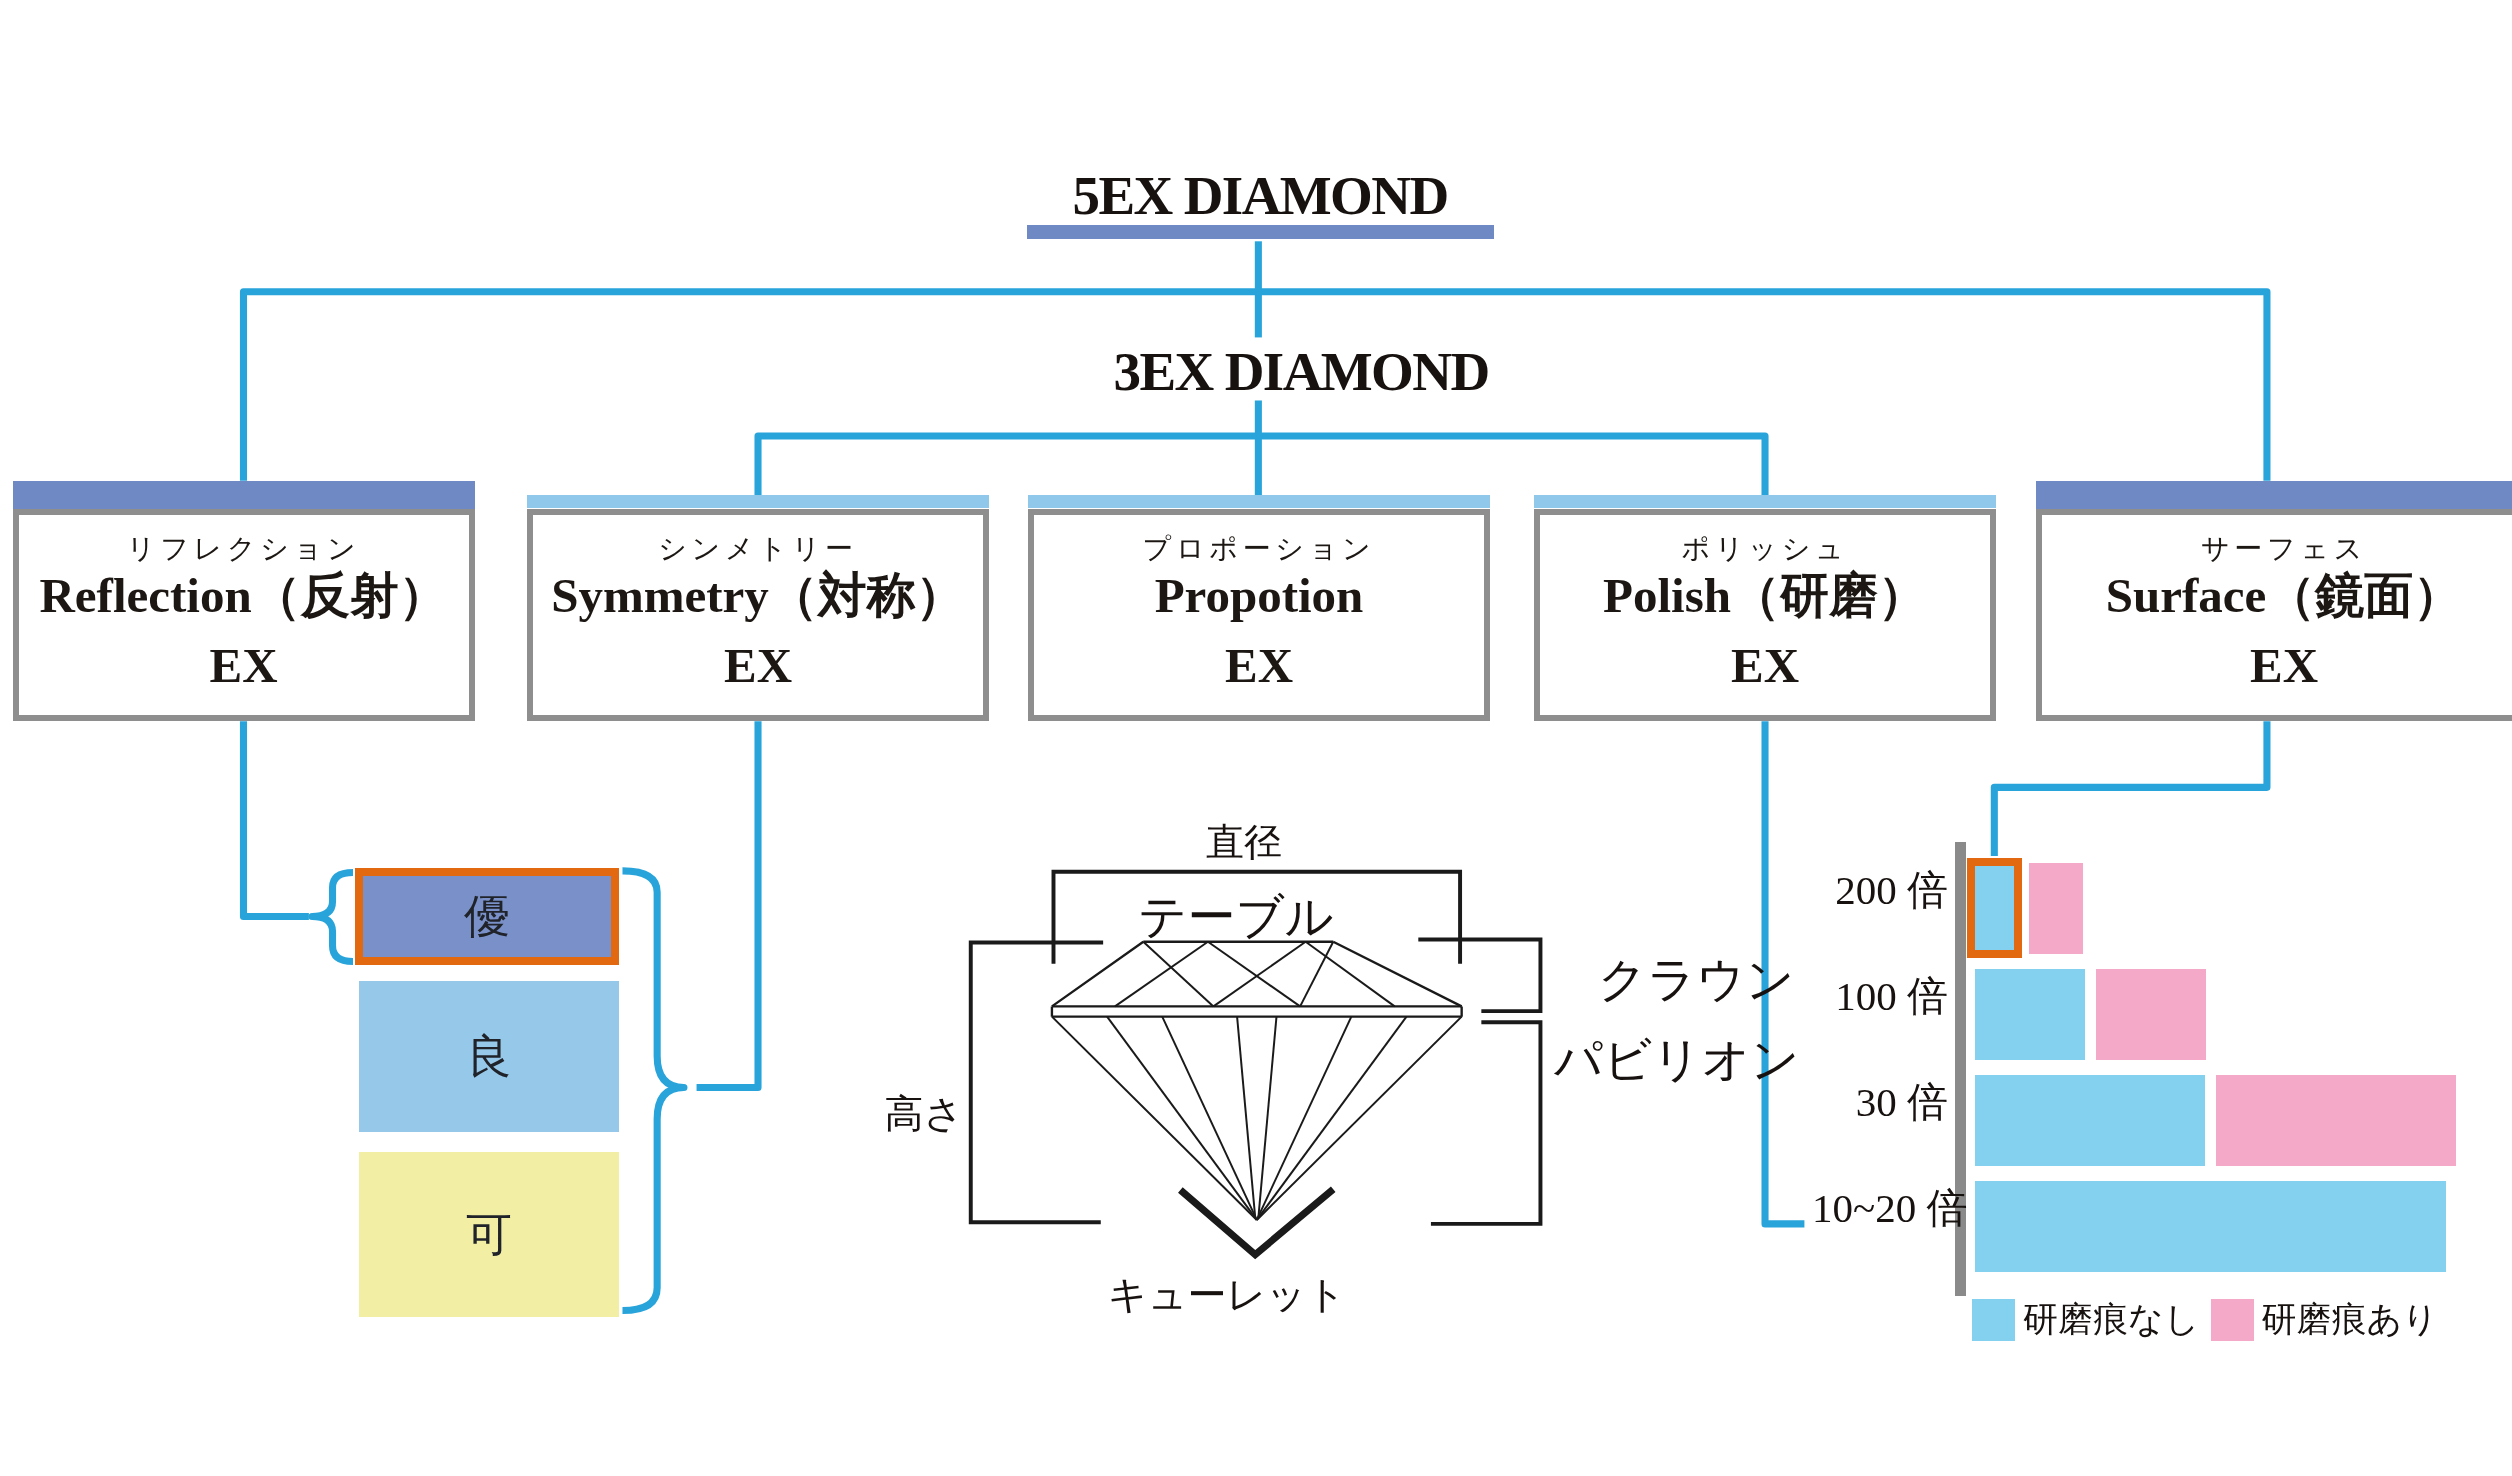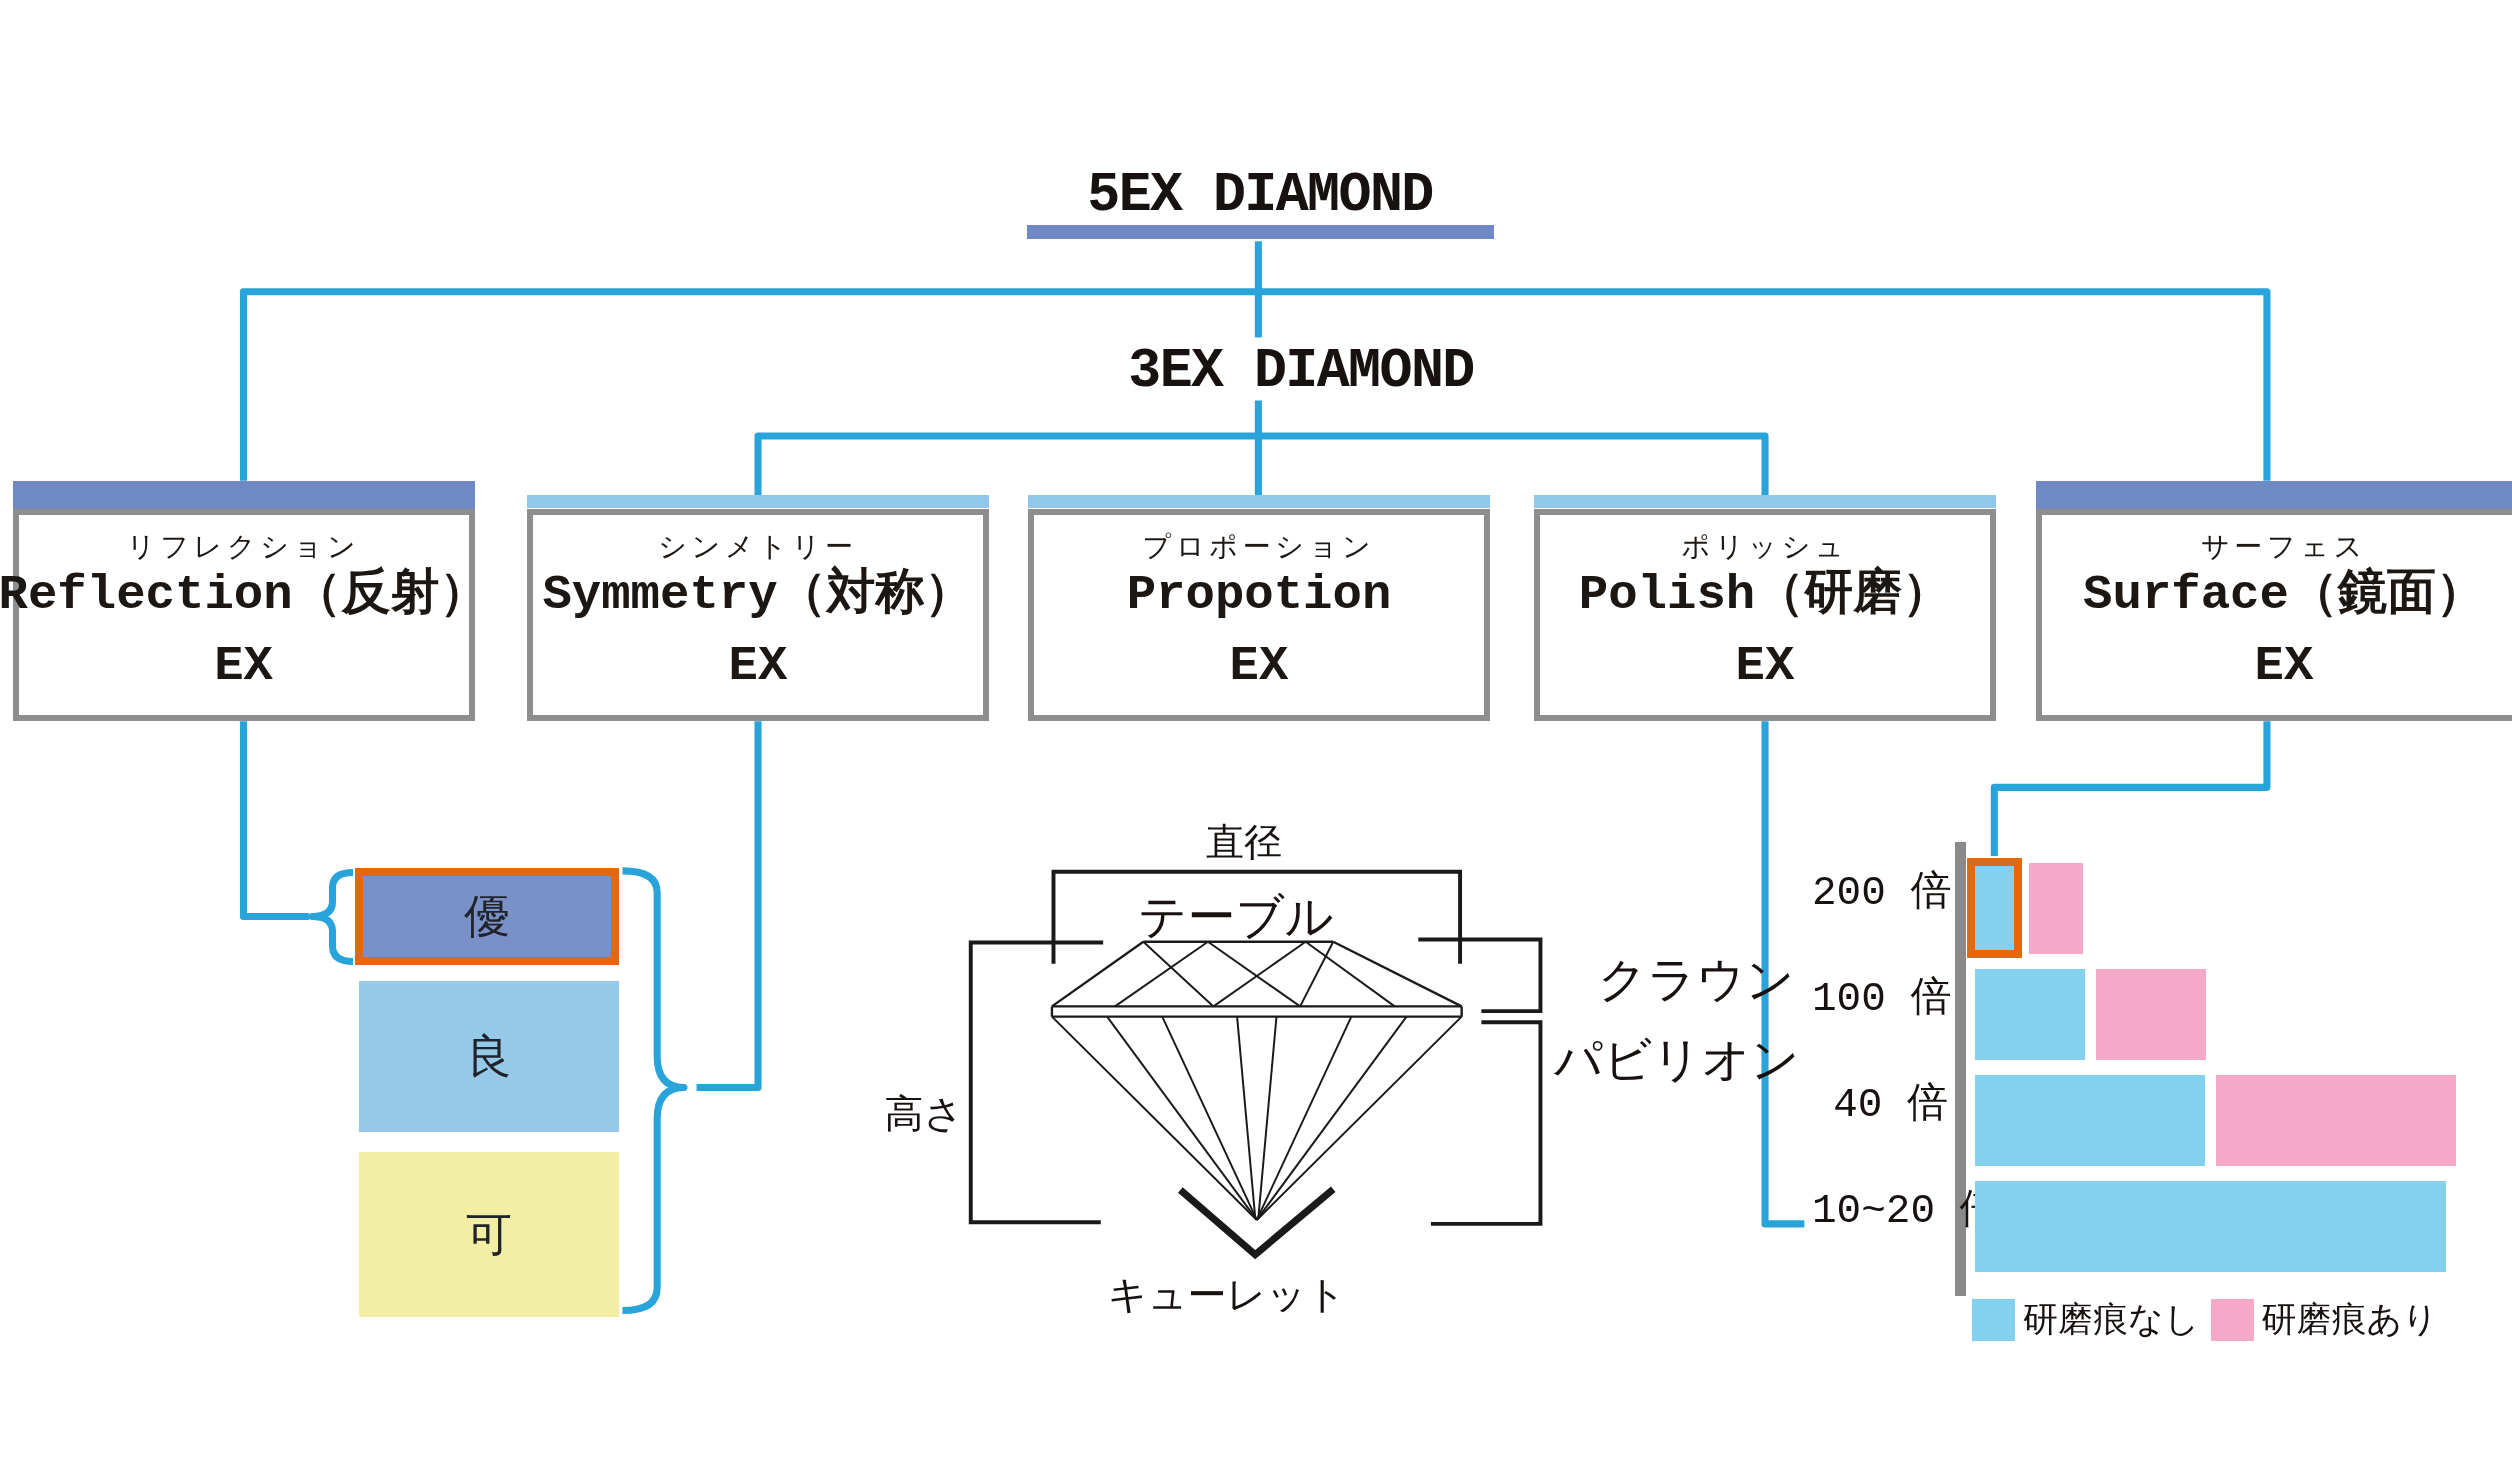--- a/index.html
+++ b/index.html
@@ -1,18 +1,18 @@
 <!DOCTYPE html>
 <html style="font-size:12.6px"><head>
 <meta charset="utf-8">
 <style>
   html,body{margin:0;padding:0;background:#ffffff;}
   .canvas{
     position:relative;width:2512px;height:1477px;background:#ffffff;overflow:hidden;
-    font-family:Liberation Mono, monospace;color:#111;
+    font-family:Liberation Serif, serif;color:#111;
   }
   svg.lineart{position:absolute;left:0;top:0;}
   
   .title{position:absolute;transform:translateX(-50%);font-size:55px;font-weight:700;letter-spacing:-1.6px;color:#171210;white-space:nowrap;}
   .t5-underline{position:absolute;background:#6E89C3;}
   
   .gbox{position:absolute;width:462px;height:240px;}
   .gbar{position:absolute;left:0;right:0;}
   .gbar.dark{top:0;height:27.6px;background:#6E89C3;}
   .gbar.light{top:14px;height:13.4px;background:#8FC8EA;}
@@ -165,21 +165,21 @@
           </div>
         </div>
         <div class="crow">
           <div class="clabel">100 倍</div>
           <div class="cbars">
             <div class="cbar" style="width: 110px; background: rgb(131, 209, 239);"></div>
             <div class="cbar" style="width: 110px; background: rgb(244, 169, 201);"></div>
           </div>
         </div>
         <div class="crow">
-          <div class="clabel">40 倍</div>
+          <div class="clabel">30 倍</div>
           <div class="cbars">
             <div class="cbar" style="width: 230px; background: rgb(131, 209, 239);"></div>
             <div class="cbar" style="width: 240px; background: rgb(244, 169, 201);"></div>
           </div>
         </div>
         <div class="crow">
           <div class="clabel">10~20 倍</div>
           <div class="cbars">
             <div class="cbar" style="width: 471px; background: rgb(131, 209, 239);"></div>
           </div>

